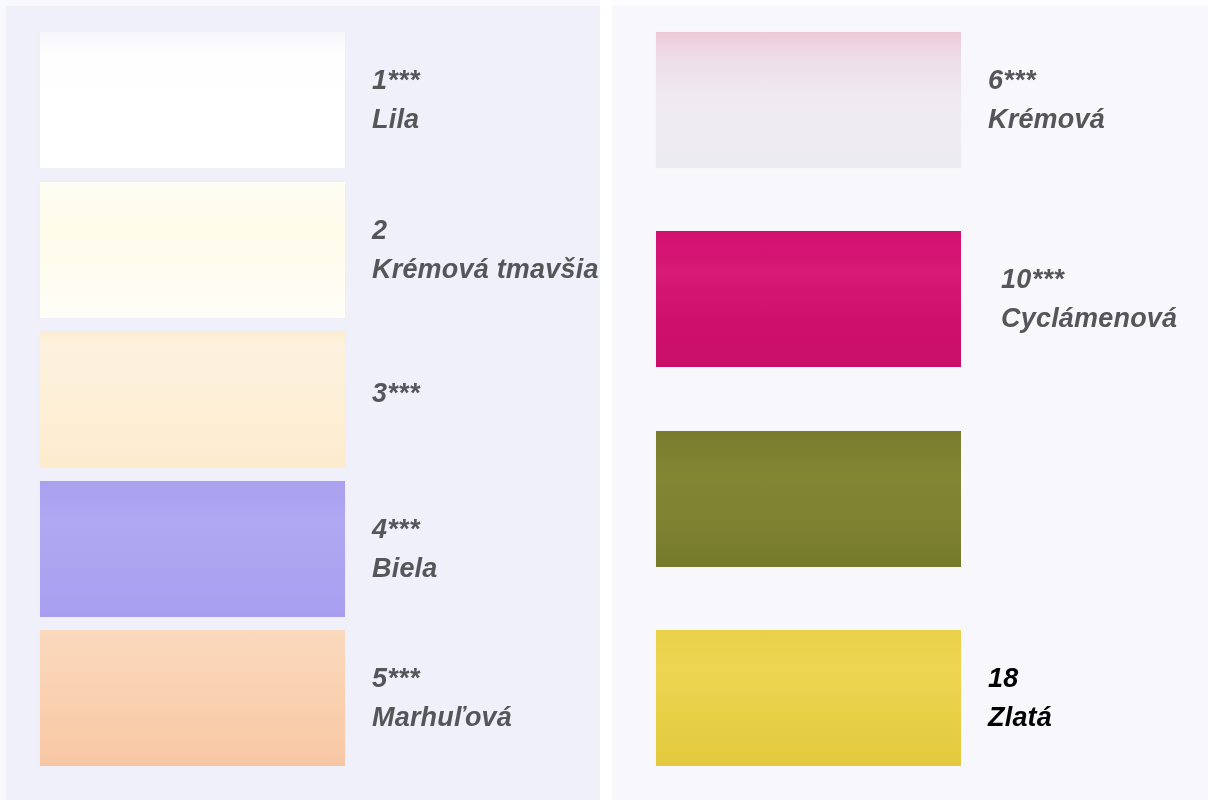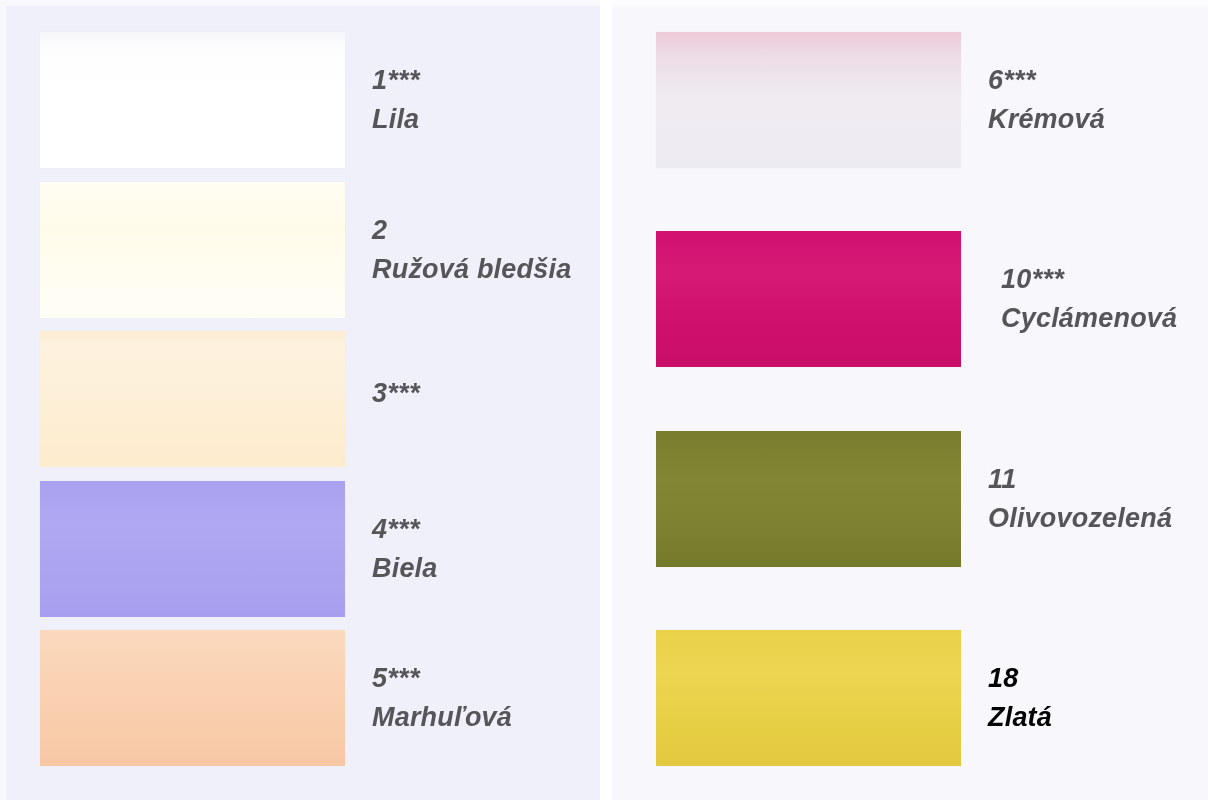--- a/index.html
+++ b/index.html
@@ -94,21 +94,21 @@
       <div class="swatch" style="background: linear-gradient(rgb(247, 247, 251) 0%, rgb(253, 253, 254) 14%, rgb(255, 255, 255) 45%, rgb(255, 255, 255) 100%);"></div>
       <div class="labels" style="color: rgb(86, 86, 89);">
         <div class="code">1***</div>
         <div class="name">Lila</div>
       </div>
     </div>
     <div class="row">
       <div class="swatch" style="background: linear-gradient(rgb(255, 253, 244) 0%, rgb(255, 251, 233) 35%, rgb(255, 253, 241) 70%, rgb(255, 254, 247) 100%);"></div>
       <div class="labels" style="color: rgb(86, 86, 89);">
         <div class="code">2</div>
-        <div class="name">Ružová bledšia</div>
+        <div class="name">Krémová tmavšia</div>
       </div>
     </div>
     <div class="row">
       <div class="swatch" style="background: linear-gradient(rgb(252, 236, 208) 0%, rgb(253, 242, 222) 10%, rgb(253, 240, 216) 45%, rgb(253, 235, 205) 100%);"></div>
       <div class="labels" style="color: rgb(86, 86, 89);">
         <div class="code">3***</div>
       </div>
     </div>
     <div class="row">
       <div class="swatch" style="background: linear-gradient(rgb(169, 160, 239) 0%, rgb(176, 168, 242) 30%, rgb(172, 163, 240) 70%, rgb(167, 158, 240) 100%);"></div>
@@ -138,24 +138,20 @@
     </div>
     <div class="row">
       <div class="swatch" style="background: linear-gradient(rgb(210, 16, 111) 0%, rgb(214, 26, 118) 30%, rgb(207, 15, 108) 70%, rgb(201, 15, 106) 100%);"></div>
       <div class="labels" style="color: rgb(86, 86, 89); padding-left: 40px;">
         <div class="code">10***</div>
         <div class="name">Cyclámenová</div>
       </div>
     </div>
     <div class="row">
       <div class="swatch" style="background: linear-gradient(rgb(120, 124, 45) 0%, rgb(131, 135, 52) 35%, rgb(124, 128, 48) 75%, rgb(117, 122, 43) 100%);"></div>
-      <div class="labels" style="color: rgb(86, 86, 89);">
-        <div class="code">11</div>
-        <div class="name">Olivovozelená</div>
-      </div>
     </div>
     <div class="row">
       <div class="swatch" style="background: linear-gradient(rgb(233, 209, 73) 0%, rgb(236, 213, 81) 30%, rgb(231, 207, 68) 70%, rgb(226, 201, 63) 100%);"></div>
       <div class="labels" style="color: #000000;">
         <div class="code">18</div>
         <div class="name">Zlatá</div>
       </div>
     </div>
   </div>
 

